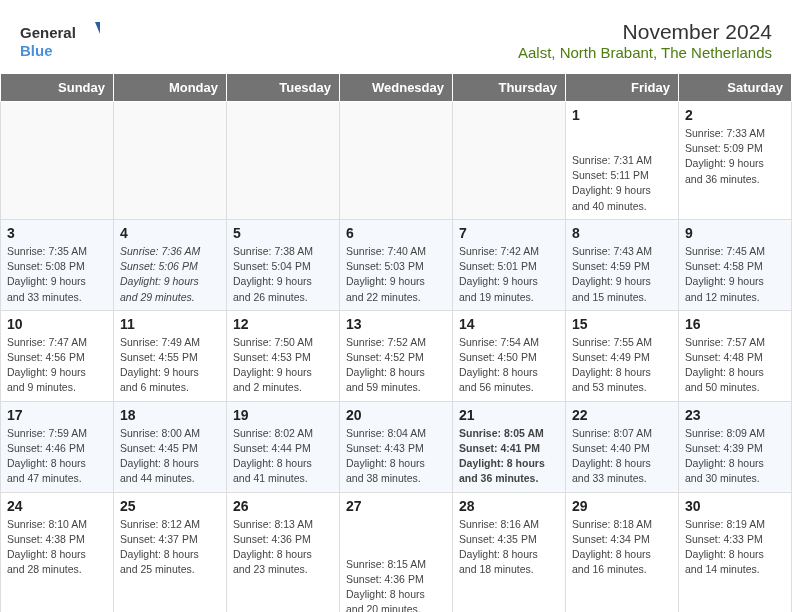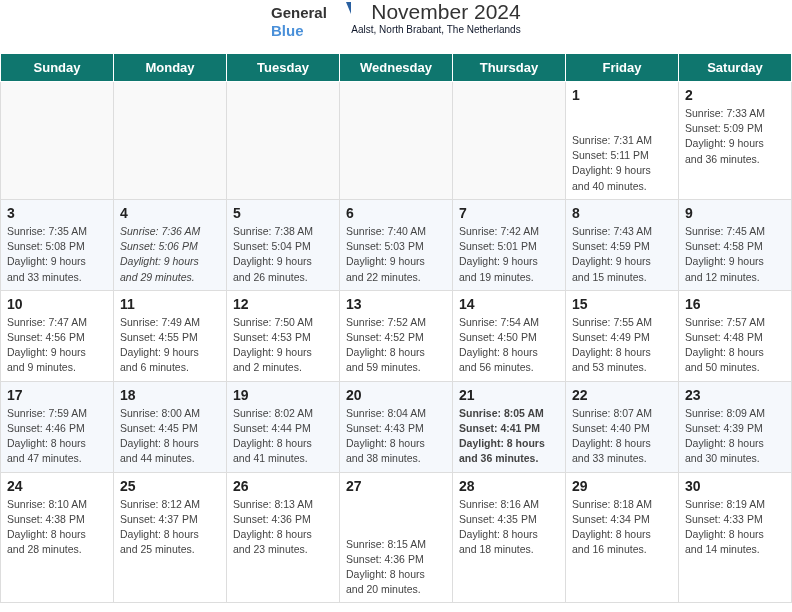--- a/index.html
+++ b/index.html
@@ -5,50 +5,50 @@
     * { box-sizing: border-box; margin: 0; padding: 0; }
     body {
       font-family: Arial, sans-serif;
       background: #fff;
       width: 792px;
       min-height: 612px;
       overflow: hidden;
     }
     .header {
       display: flex;
-      justify-content: center;
+      justify-content: space-between;
       align-items: flex-start;
-      padding: 0 20px 8px 20px;
+      padding: 20px 20px 8px 20px;
     }
     .logo {
       display: flex;
       align-items: center;
       gap: 4px;
     }
     .title-block {
       text-align: right;
     }
     .month-title {
       font-size: 21px;
       font-weight: normal;
       color: #333;
     }
     .location {
-      font-size: 10px;
-      color: #0f172a;
+      font-size: 15px;
+      color: #4d7c0f;
     }
     .calendar {
       width: 100%;
       border-collapse: collapse;
       margin: 0;
     }
     .calendar thead tr th {
-      background: #0f766e;
+      background: #737373;
       color: #fff;
-      text-align: center;
+      text-align: right;
       padding: 6px 8px;
       font-size: 13px;
       font-weight: bold;
       border: 1px solid #fff;
     }
     .calendar tbody tr td {
       vertical-align: top;
       border: 1px solid #ddd;
       padding: 5px 6px;
       font-size: 11px;

